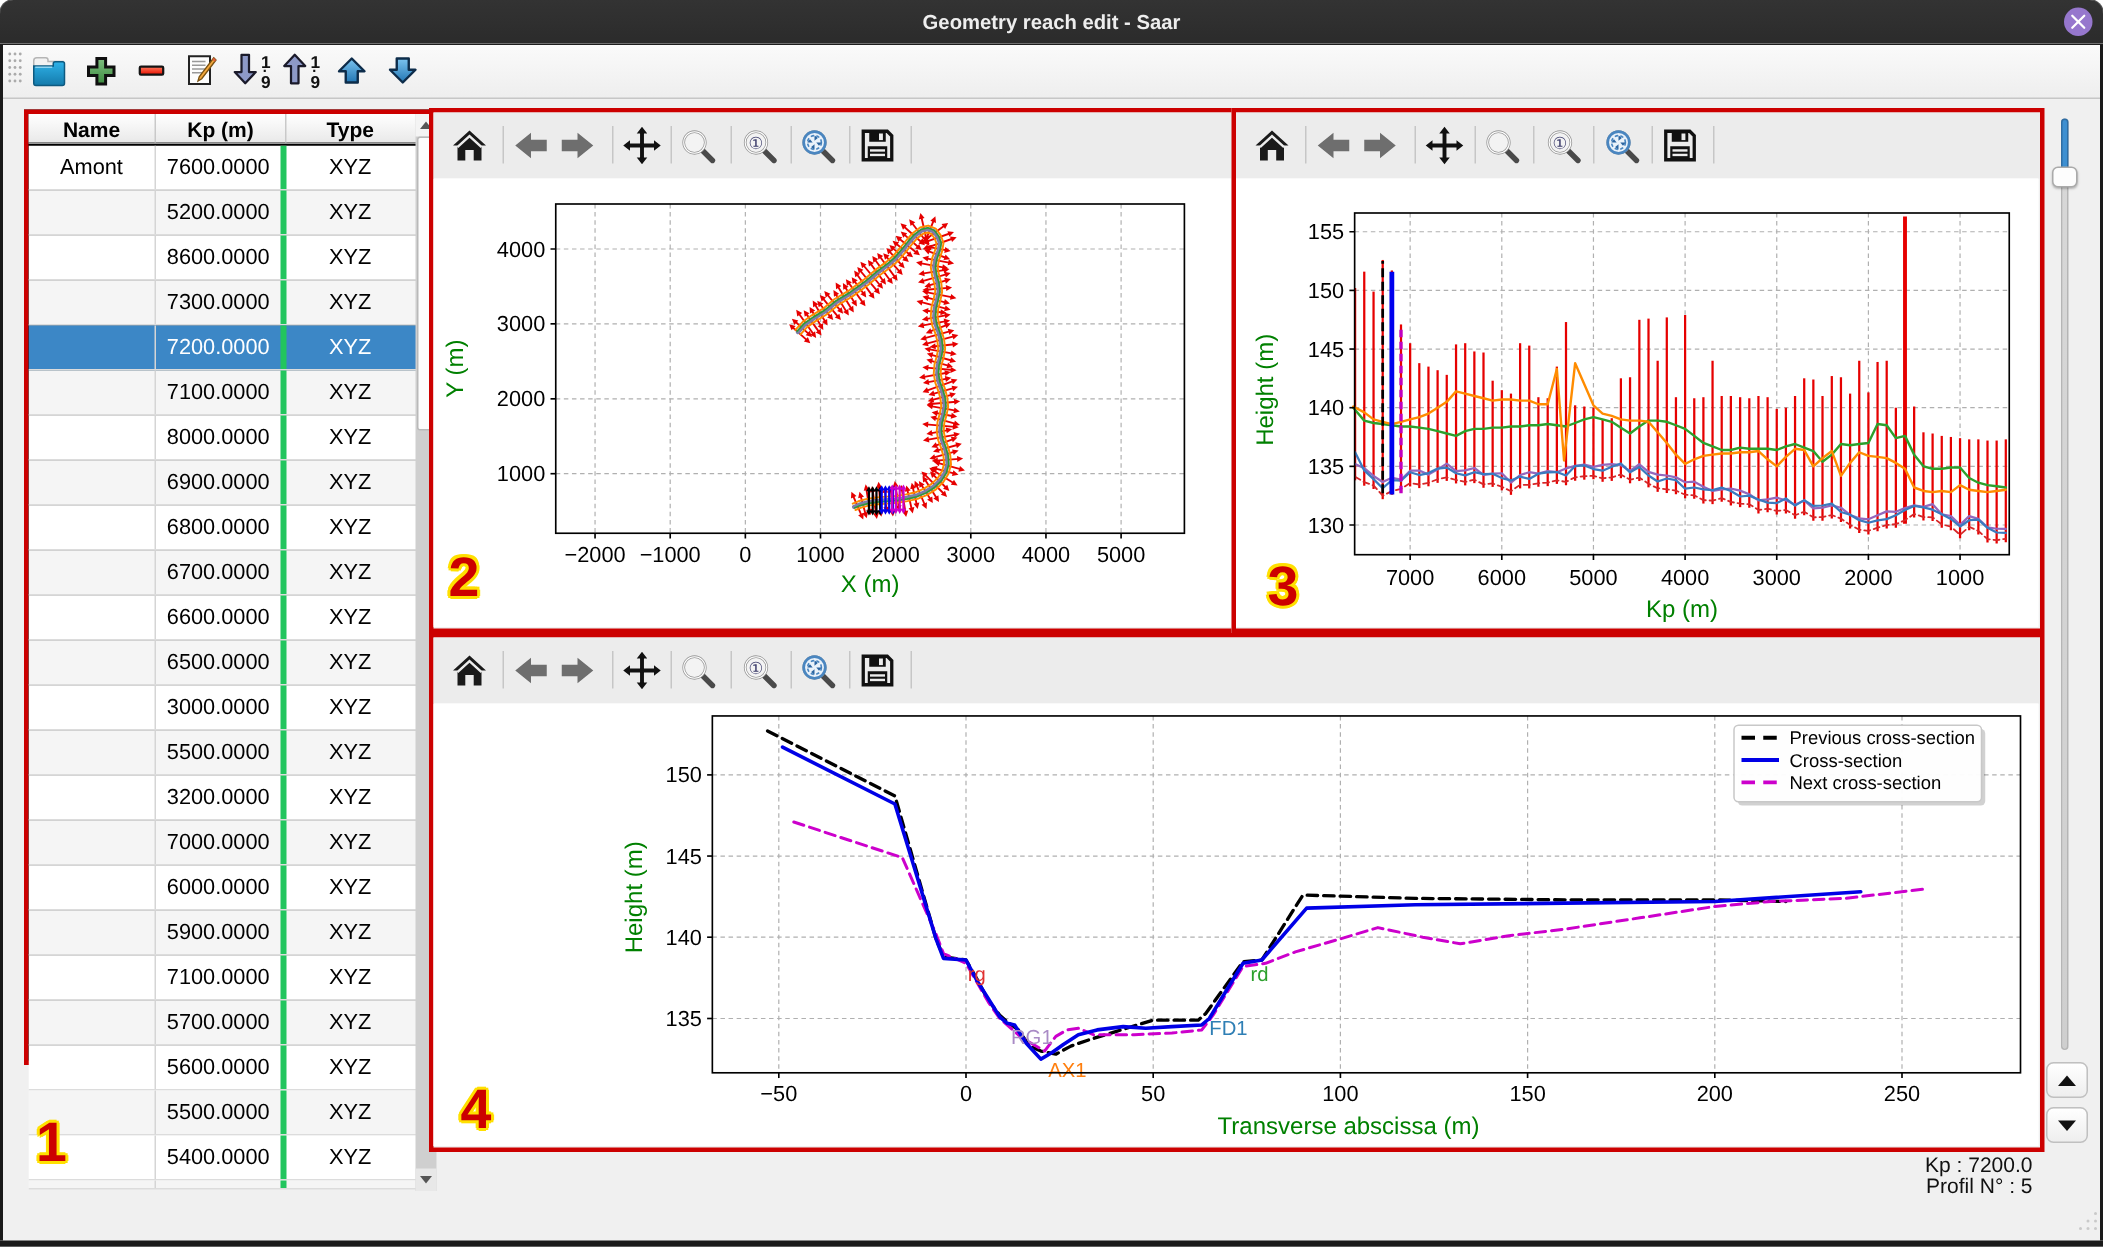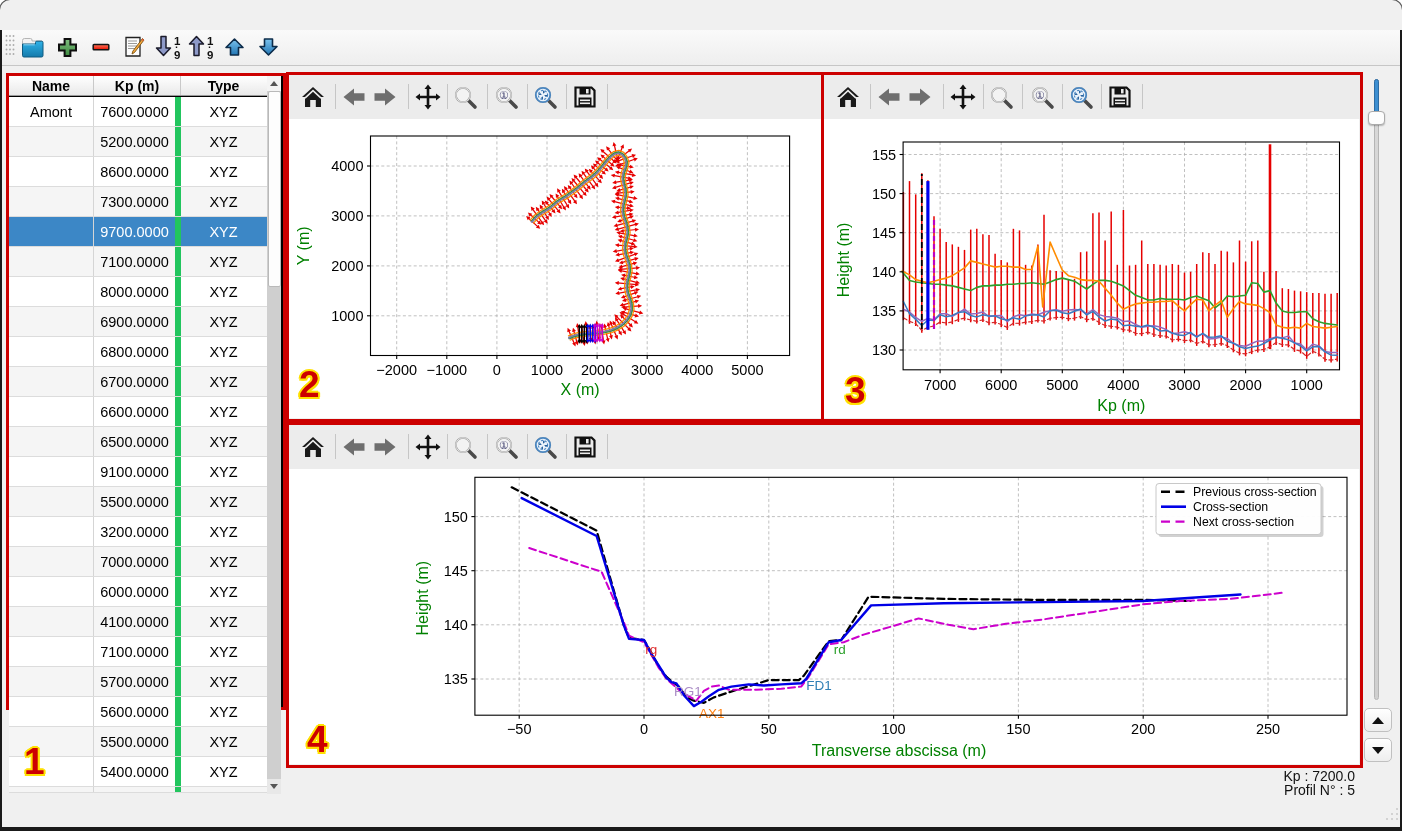--- a/index.html
+++ b/index.html
@@ -8,60 +8,71 @@
 .closebtn{position:absolute;right:7px;top:5px;width:19px;height:19px;border-radius:50%;background:#9677cd}
 .closebtn svg{position:absolute;left:4px;top:4px}
 .toolbar-outer{position:absolute;left:2px;top:30px;width:1398px;height:36px;background:linear-gradient(#fafafa,#eeeeee);border-bottom:1px solid #c6c6c6}
 .maintb{position:absolute;left:0;top:0;height:34px;display:flex;align-items:center}
 .maintb .grip{margin-left:3px;margin-right:2px}
 .micon{width:33.5px;height:28px;display:inline-flex;align-items:center;justify-content:center}
 .main{position:absolute;left:0px;top:0px;width:1402px;height:827px}
 .botedge{position:absolute;left:0px;top:827px;width:1402px;height:4px;background:#1a1a1a}
 .sideedge{position:absolute;top:30px;width:2px;height:797px;background:#1a1a1a}
 .panel{position:absolute;border:3.5px solid #cc0000;background:#f0f0f0}
-#p1{left:6px;top:73px;width:279.5px;height:637px;background:#000000}
+#p1{left:16px;top:73px;width:279.5px;height:637px;background:#000000}
 #p2{left:285.5px;top:72px;width:539px;height:350px}
 #p3{left:821px;top:72px;width:541.5px;height:350px}
 #p4{left:285.5px;top:422px;width:1077px;height:346px}
 .mtb{position:absolute;left:0;top:0;right:0;height:44px;background:#ececec}
 .ticon{position:absolute;top:9px;width:26px;height:26px;display:flex;align-items:center;justify-content:center}
 .tsep{position:absolute;top:9px;width:1px;height:25px;background:#c6c6c6}
 .fig{position:absolute;background:#fff}
 .plabel{position:absolute;font-weight:bold;font-size:37px;color:#cc0000;text-shadow:-2px 0 0 #ffe000,2px 0 0 #ffe000,0 -2px 0 #ffe000,0 2px 0 #ffe000,-1.5px -1.5px 0 #ffe000,1.5px 1.5px 0 #ffe000,-1.5px 1.5px 0 #ffe000,1.5px -1.5px 0 #ffe000}
 
 .thead{position:absolute;left:0;top:0;width:261px;height:20px;display:flex;background:linear-gradient(#ffffff,#e9e9e9);border-bottom:1px solid #9a9a9a;font-weight:bold;font-size:14px}
 .thead div,.trow div{display:flex;align-items:center;justify-content:center;overflow:hidden}
 .thead .c1{width:85px;border-right:1px solid #c9c9c9}
 .thead .c2{width:87px;border-right:1px solid #c9c9c9}
 .thead .c3{width:85px}
 .tbody{position:absolute;left:0;top:21px;width:261px;height:697px;overflow:hidden;font-size:14.5px}
 .trow{display:flex;height:30px;background:#fff;border-bottom:1px solid #dcdcdc}
 .trow.alt{background:#f5f5f5}
 .trow.sel{background:#3c87c6;color:#fff}
 .trow .c1{width:85px;border-right:1px solid #d5d5d5}
-.trow .c2{width:87px;border-right:6px solid #22c55e}
+.trow .c2{width:87px;border-right:4px solid #22c55e}
 .trow .c3{width:85px}
 .trow.partial{height:6px}
 .vscroll{position:absolute;right:1.5px;top:0px;width:14px;height:718px;background:#cfcfcf}
 .sbtn{position:absolute;left:0;width:14px;height:15px;background:#f4f4f4;display:flex;align-items:center;justify-content:center}
 .sbtn.up{top:0}
 .sbtn.down{bottom:0;background:#e8e8e8}
 .tri-up{width:0;height:0;border-left:4px solid transparent;border-right:4px solid transparent;border-bottom:5px solid #555}
 .tri-down{width:0;height:0;border-left:4px solid transparent;border-right:4px solid transparent;border-top:5px solid #555}
 .sthumb{position:absolute;left:0.5px;top:15px;width:13px;height:196px;background:#fdfdfd;border:1px solid #b9b9b9;border-radius:2px}
 
 .slider-track{position:absolute;left:1374px;top:79px;width:5px;height:621px;background:linear-gradient(#d8d8d8,#cfcfcf);border:1px solid #b5b5b5;border-radius:3px}
 .slider-fill{position:absolute;left:1374px;top:79px;width:5px;height:36px;background:#3d8fd1;border:1px solid #2e6da4;border-radius:3px}
 .slider-handle{position:absolute;left:1367.5px;top:111px;width:17px;height:14px;background:#fdfdfd;border:1px solid #aaa;border-radius:4px;box-shadow:0 1px 1.5px rgba(0,0,0,0.25)}
 .navbtn{position:absolute;left:1363.5px;width:28px;height:24px;background:linear-gradient(#ffffff,#eeeeee);border:1px solid #c0c0c0;border-radius:5px;display:flex;align-items:center;justify-content:center}
 .navbtn .tu{width:0;height:0;border-left:6.5px solid transparent;border-right:6.5px solid transparent;border-bottom:7px solid #111}
 .navbtn .td{width:0;height:0;border-left:6.5px solid transparent;border-right:6.5px solid transparent;border-top:7px solid #111}
 .kpinfo{position:absolute;right:47px;top:770px;text-align:right;font-size:14px;color:#111;line-height:13.6px}
 </style></head><body>
 <div class="window">
+    <div class="titlebar">
+      <div class="title">Geometry reach edit - Saar</div>
+      <div class="closebtn">
+        <svg width="11" height="11" viewBox="0 0 11 11">
+          <g stroke="#ffffff" stroke-width="1.5" stroke-linecap="round">
+            <line x1="1.5" y1="1.5" x2="9.5" y2="9.5"></line>
+            <line x1="9.5" y1="1.5" x2="1.5" y2="9.5"></line>
+          </g>
+        </svg>
+      </div>
+    </div>
     <div class="toolbar-outer">
       <div class="maintb">
         <span class="grip"><svg width="10" height="22" viewBox="0 0 10 22">
             <g fill="#ababab">
               <circle cx="1.5" cy="2" r="0.95"></circle>
               <circle cx="5" cy="2" r="0.95"></circle>
               <circle cx="8.5" cy="2" r="0.95"></circle>
               <circle cx="1.5" cy="6.5" r="0.95"></circle>
               <circle cx="5" cy="6.5" r="0.95"></circle>
               <circle cx="8.5" cy="6.5" r="0.95"></circle>
@@ -187,21 +198,21 @@
             <div class="c2">8600.0000</div>
             <div class="c3">XYZ</div>
           </div>
           <div class="trow alt">
             <div class="c1"></div>
             <div class="c2">7300.0000</div>
             <div class="c3">XYZ</div>
           </div>
           <div class="trow sel">
             <div class="c1"></div>
-            <div class="c2">9700.0000</div>
+            <div class="c2">7200.0000</div>
             <div class="c3">XYZ</div>
           </div>
           <div class="trow alt">
             <div class="c1"></div>
             <div class="c2">7100.0000</div>
             <div class="c3">XYZ</div>
           </div>
           <div class="trow">
             <div class="c1"></div>
             <div class="c2">8000.0000</div>
@@ -227,21 +238,21 @@
             <div class="c2">6600.0000</div>
             <div class="c3">XYZ</div>
           </div>
           <div class="trow alt">
             <div class="c1"></div>
             <div class="c2">6500.0000</div>
             <div class="c3">XYZ</div>
           </div>
           <div class="trow">
             <div class="c1"></div>
-            <div class="c2">9100.0000</div>
+            <div class="c2">3000.0000</div>
             <div class="c3">XYZ</div>
           </div>
           <div class="trow alt">
             <div class="c1"></div>
             <div class="c2">5500.0000</div>
             <div class="c3">XYZ</div>
           </div>
           <div class="trow">
             <div class="c1"></div>
             <div class="c2">3200.0000</div>
@@ -252,21 +263,21 @@
             <div class="c2">7000.0000</div>
             <div class="c3">XYZ</div>
           </div>
           <div class="trow">
             <div class="c1"></div>
             <div class="c2">6000.0000</div>
             <div class="c3">XYZ</div>
           </div>
           <div class="trow alt">
             <div class="c1"></div>
-            <div class="c2">4100.0000</div>
+            <div class="c2">5900.0000</div>
             <div class="c3">XYZ</div>
           </div>
           <div class="trow">
             <div class="c1"></div>
             <div class="c2">7100.0000</div>
             <div class="c3">XYZ</div>
           </div>
           <div class="trow alt">
             <div class="c1"></div>
             <div class="c2">5700.0000</div>

